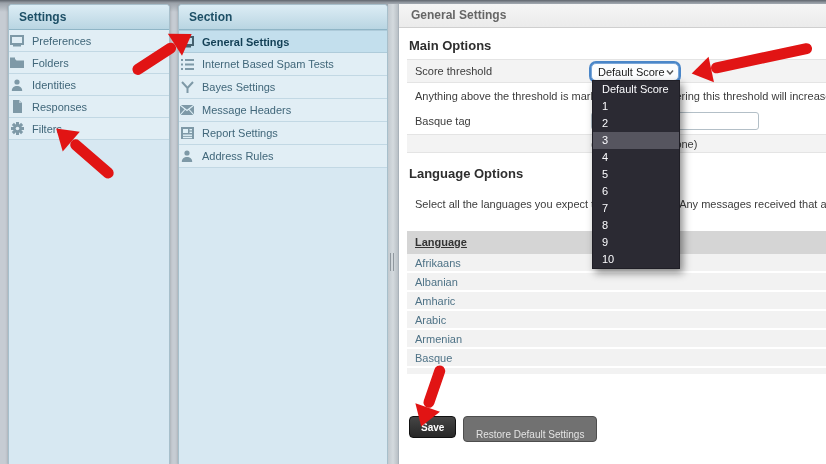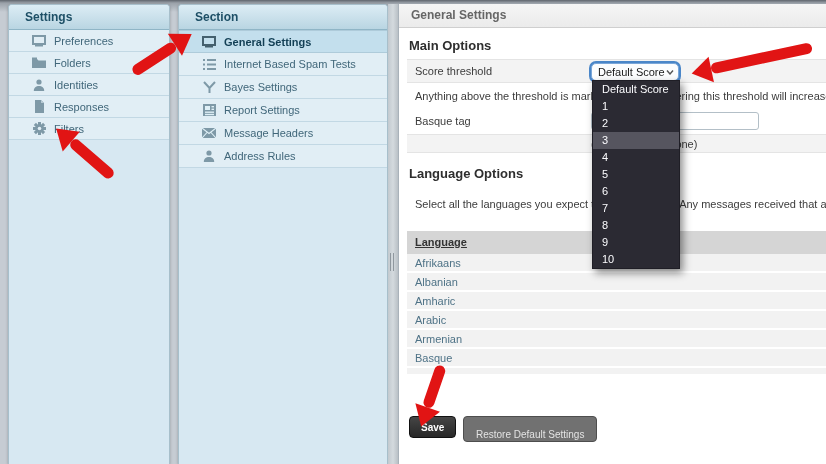--- a/index.html
+++ b/index.html
@@ -12,28 +12,28 @@
   
   .panel {
     position:absolute; top:4px; bottom:0;
     background:#d7e8f2; border:1px solid #a7bfcb; border-bottom:none;
     border-radius:4px 4px 0 0; overflow:hidden;
     box-shadow:0 1px 3px rgba(0,0,0,.25);
   }
   #settings-panel { left:8px; width:162px; }
   #section-panel  { left:178px; width:210px; }
   .panel-header {
-    height:25px; line-height:25px; padding-left:16px;
+    height:25px; line-height:25px; padding-left:10px;
     background:linear-gradient(180deg,#dcedf5,#b9d5e2);
     border-bottom:1px solid #8fb5c6;
     font-size:12px; font-weight:bold; color:#1d4f66;
   }
   .nav-item {
     height:22px; display:flex; align-items:center; gap:7px;
-    padding-left:22px; background:#e1eef5;
+    padding-left:0; background:#e1eef5;
     border-bottom:1px solid #c2d8e4;
     font-size:11px; color:#41677a; cursor:pointer; white-space:nowrap;
   }
   #section-panel .nav-item { height:23px; }
   .nav-item.selected {
     background:#c3dfed; color:#123f55; font-weight:bold;
     border-top:1px solid #aecbda; border-bottom:1px solid #aecbda;
   }
   .nav-item .ico { width:16px; height:14px; flex:0 0 16px; display:flex; align-items:center; justify-content:center; }
   .ico svg { display:block; }
@@ -206,39 +206,39 @@
   <div class="nav-item">
     <span class="ico">
       <svg width="13" height="12" viewBox="0 0 13 12">
           <path d="M1,1 L6.5,7 L12,1 M6.5,7 V12" fill="none" stroke="#7e99a7" stroke-width="2"></path>
         </svg>
     </span>
     <span>Bayes Settings</span>
   </div>
   <div class="nav-item">
     <span class="ico">
+      <svg width="14" height="10" viewBox="0 0 14 10">
+          <rect x="0" y="0" width="14" height="10" fill="#7e99a7"></rect>
+          <path d="M0,0 L7,5.5 L14,0 M0,10 L5,4.5 M14,10 L9,4.5" fill="none" stroke="#dff0f7" stroke-width="1.1"></path>
+        </svg>
+    </span>
+    <span>Message Headers</span>
+  </div>
+  <div class="nav-item">
+    <span class="ico">
       <svg width="13" height="12" viewBox="0 0 13 12">
           <rect x="0" y="0" width="13" height="12" fill="#7e99a7"></rect>
           <rect x="2" y="2" width="5" height="4" fill="#dff0f7"></rect>
           <rect x="8.5" y="2" width="2.5" height="1.4" fill="#dff0f7"></rect>
           <rect x="8.5" y="4.6" width="2.5" height="1.4" fill="#dff0f7"></rect>
           <rect x="2" y="7.5" width="9" height="1.4" fill="#dff0f7"></rect>
           <rect x="2" y="9.8" width="9" height="1.4" fill="#dff0f7"></rect>
         </svg>
     </span>
     <span>Report Settings</span>
-  </div>
-  <div class="nav-item">
-    <span class="ico">
-      <svg width="14" height="10" viewBox="0 0 14 10">
-          <rect x="0" y="0" width="14" height="10" fill="#7e99a7"></rect>
-          <path d="M0,0 L7,5.5 L14,0 M0,10 L5,4.5 M14,10 L9,4.5" fill="none" stroke="#dff0f7" stroke-width="1.1"></path>
-        </svg>
-    </span>
-    <span>Message Headers</span>
   </div>
   <div class="nav-item">
     <span class="ico">
       <svg width="12" height="12" viewBox="0 0 12 12">
           <circle cx="6" cy="3" r="2.6" fill="#7e99a7"></circle>
           <path d="M0.8,12 C0.8,8.5 3,7 6,7 C9,7 11.2,8.5 11.2,12 Z" fill="#7e99a7"></path>
         </svg>
     </span>
     <span>Address Rules</span>
   </div>

